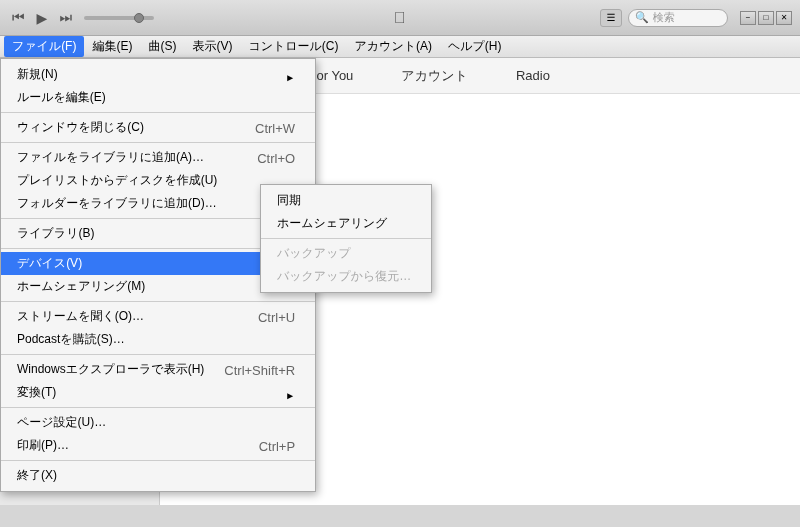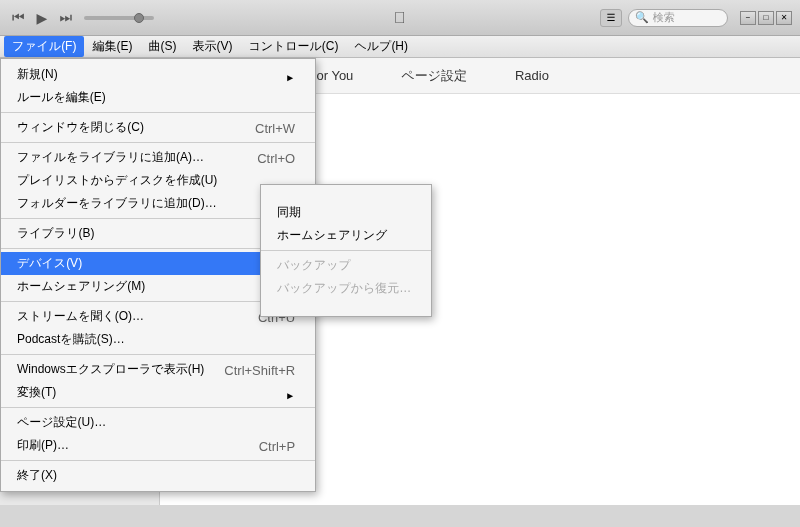--- a/index.html
+++ b/index.html
@@ -176,21 +176,21 @@
     
     .submenu {
       position: absolute;
       left: 260px;
       top: 148px; 
       background: #f5f5f5;
       border: 1px solid #aaa;
       box-shadow: 2px 3px 8px rgba(0,0,0,0.3);
       z-index: 300;
       min-width: 160px;
-      padding: 16px 0;
+      padding: 4px 0;
     }
     .submenu .dd-item.disabled {
       color: #aaa;
       cursor: default;
     }
 
     
     .content-area {
       display: flex;
       height: calc(527px - 22px - 36px - 22px);
@@ -265,20 +265,21 @@
     </div>
   </div>
 </div>
 
 <div class="menu-bar">
   <div class="menu-item active">ファイル(F)</div>
   <div class="menu-item">編集(E)</div>
   <div class="menu-item">曲(S)</div>
   <div class="menu-item">表示(V)</div>
   <div class="menu-item">コントロール(C)</div>
+  <div class="menu-item">アカウント(A)</div>
   <div class="menu-item">ヘルプ(H)</div>
 
   <div class="dropdown">
     <div class="dd-item">
       <span>新規(N)</span>
       <span class="dd-arrow">►</span>
     </div>
     <div class="dd-item">
       <span>ルールを編集(E)</span>
     </div>
@@ -358,18 +359,18 @@
     </div>
   </div>
 </div>
 
 <div class="content-area">
   <div class="sidebar"></div>
   <div class="main-content">
     <div class="top-tabs">
       <div class="tab active">ライブラリ</div>
       <div class="tab">For You</div>
-      <div class="tab">ページ設定</div>
+      <div class="tab">アカウント</div>
       <div class="tab">Radio</div>
     </div>
     <div class="content-body"></div>
   </div>
 </div>
 
 </body></html>

